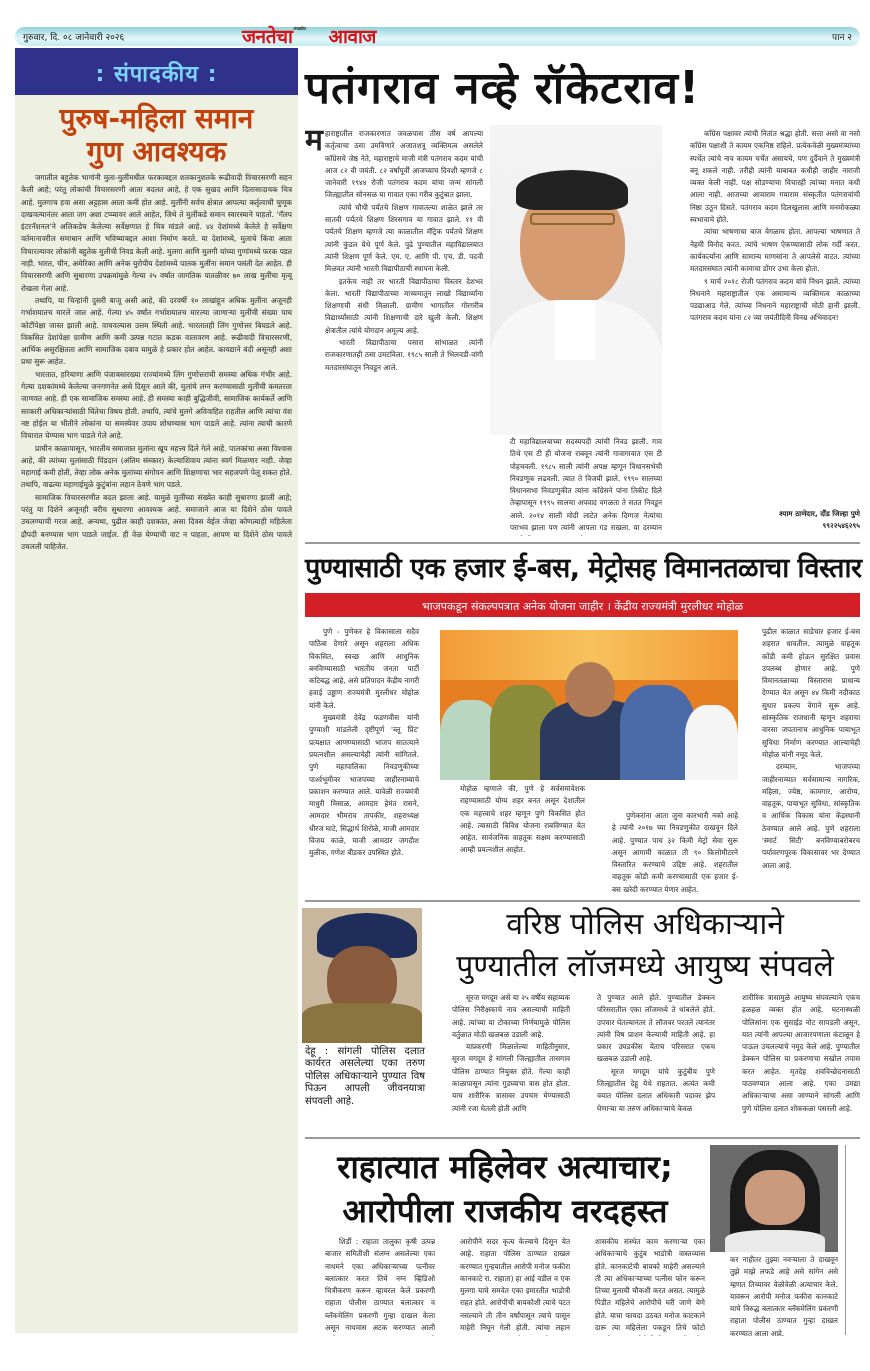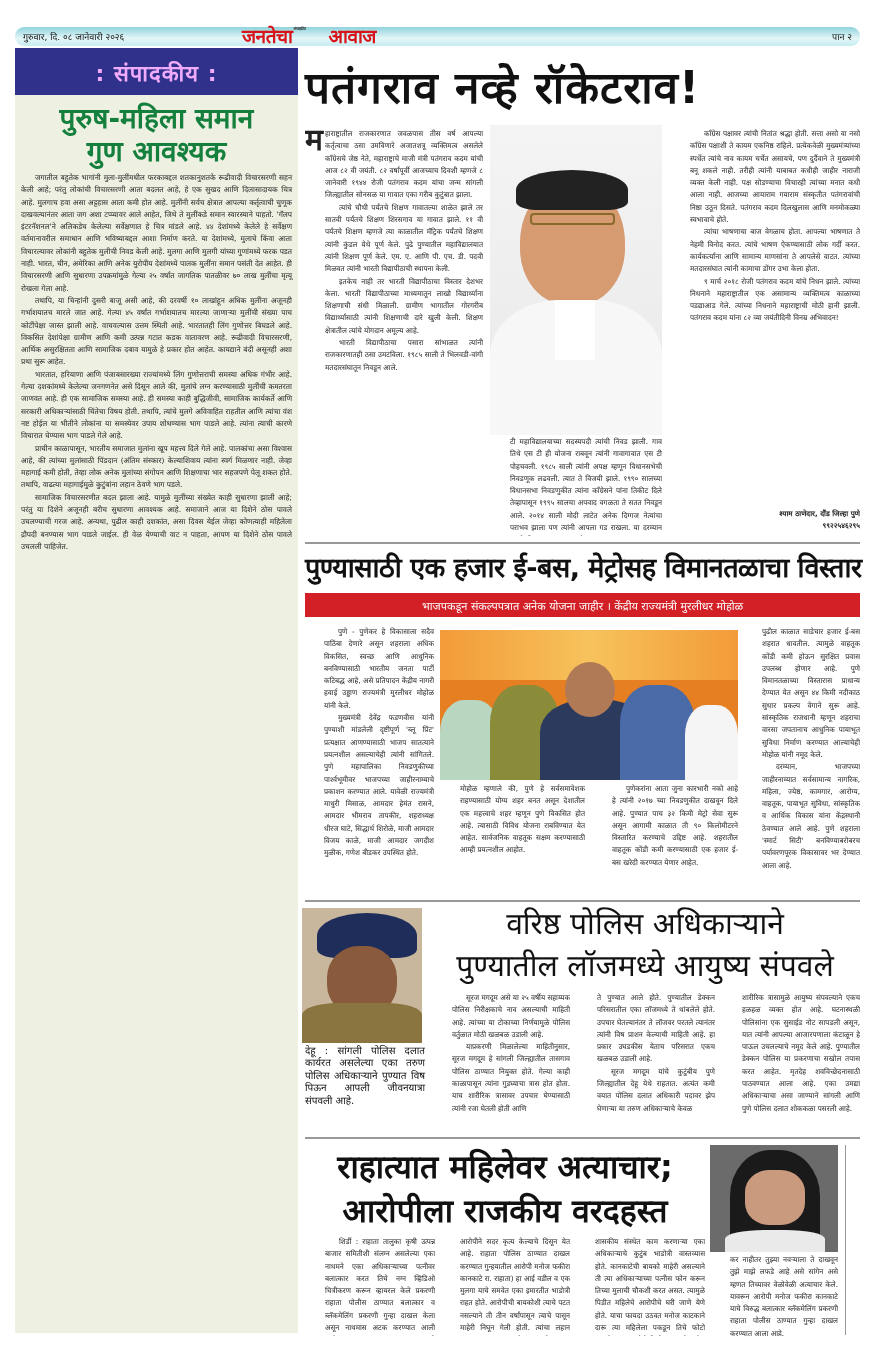--- a/index.html
+++ b/index.html
@@ -1,22 +1,22 @@
 <!DOCTYPE html>
 <html><head>
 <meta charset="utf-8">
 <style>
   * { box-sizing: border-box; margin: 0; padding: 0; }
   body { width: 870px; height: 1371px; background: #ffffff; font-family: "DejaVu Sans", sans-serif; position: relative; overflow: hidden; color: #111; }
   .masthead { position: absolute; left: 15px; top: 27px; width: 845px; height: 19px; background: linear-gradient(to bottom, #8fd3dc, #e4f6f8 60%, #c5ecf1); display: flex; align-items: center; justify-content: space-between; padding: 0 8px; font-size: 9px; border-radius: 9px; }
   .masthead .logo { position: absolute; left: 227px; top: -3px; height: 24px; display: flex; align-items: center; font-weight: bold; font-size: 19px; color: #d8141b; letter-spacing: -0.5px; }
   .masthead .logo .tag { font-size: 4px; color: #333; width: 34px; line-height: 5px; margin: 0 1px; align-self: flex-start; margin-top: 2px; }
   .left { position: absolute; left: 15px; top: 48px; width: 283px; height: 1285px; background: #eef0e2; }
-  .ed-banner { background: #2f318b; color: #f0abfc; font-weight: bold; font-size: 22px; height: 47px; display: flex; align-items: center; justify-content: center; letter-spacing: 1px; }
-  .ed-title { text-align: center; font-weight: bold; font-size: 28px; line-height: 33px; margin-top: 7px; color: #15803d; }
+  .ed-banner { background: #2f318b; color: #7dd3fc; font-weight: bold; font-size: 22px; height: 47px; display: flex; align-items: center; justify-content: center; letter-spacing: 1px; }
+  .ed-title { text-align: center; font-weight: bold; font-size: 28px; line-height: 33px; margin-top: 7px; color: #c2410c; }
   .ed-body { padding: 4px 6px; font-size: 7.4px; line-height: 12.3px; text-align: justify; color: #222; }
   .ed-body p { text-indent: 14px; }
   .hr { position: absolute; height: 2px; background: #999; }
   .h1 { position: absolute; left: 305px; top: 56px; width: 555px; font-size: 44px; font-weight: bold; line-height: 64px; letter-spacing: 1px; white-space: nowrap; }
   .col { position: absolute; font-size: 7.2px; line-height: 12.3px; text-align: justify; color: #222; overflow: hidden; }
   .col p { text-indent: 14px; margin-left: 20px; }
   .dropcap { float: left; font-size: 30px; line-height: 24px; font-weight: bold; margin-right: 2px; }
   .photo { position: absolute; overflow: hidden; }
   .sig { text-align: right; font-weight: bold; }
   .h2 { position: absolute; left: 305px; top: 546px; width: 555px; font-size: 27px; font-weight: bold; line-height: 44px; white-space: nowrap; letter-spacing: -0.5px; }
@@ -78,38 +78,38 @@
 </div>
 <div class="col" style="left:670px; top:508px; width:190px; height:30px;">
   <div class="sig">श्याम ठाणेदार, दौंड जिल्हा पुणे</div>
   <div class="sig">९९२२५४६२९५</div>
 </div>
 
 <div class="hr" style="left:305px; top:542px; width:555px;"></div>
 
 <div class="h2">पुण्यासाठी एक हजार ई-बस, मेट्रोसह विमानतळाचा विस्तार</div>
 <div class="redbar">भाजपकडून संकल्पपत्रात अनेक योजना जाहीर । केंद्रीय राज्यमंत्री मुरलीधर मोहोळ</div>
-<div class="col" style="left:304px; top:626px; width:130px; height:270px;">
+<div class="col" style="left:289px; top:626px; width:130px; height:270px;">
   <p>पुणे - पुणेकर हे विकासाला सदैव पाठिंबा देणारे असून शहराला अधिक विकसित, स्वच्छ आणि आधुनिक बनविण्यासाठी भारतीय जनता पार्टी कटिबद्ध आहे, असे प्रतिपादन केंद्रीय नागरी हवाई उड्डाण राज्यमंत्री मुरलीधर मोहोळ यांनी केले.</p>
   <p>मुख्यमंत्री देवेंद्र फडणवीस यांनी पुण्याशी मांडलेली दृष्टीपूर्ण 'ब्लू प्रिंट' प्रत्यक्षात आणण्यासाठी भाजप सातत्याने प्रयत्नशील असल्याचेही त्यांनी सांगितले. पुणे महापालिका निवडणुकीच्या पार्श्वभूमीवर भाजपच्या जाहीरनाम्याचे प्रकाशन करण्यात आले. यावेळी राज्यमंत्री माधुरी मिसाळ, आमदार हेमंत रासने, आमदार भीमराव तापकीर, शहराध्यक्ष धीरज घाटे, सिद्धार्थ शिरोळे, माजी आमदार विजय काळे, माजी आमदार जगदीश मुळीक, गणेश बीडकर उपस्थित होते.</p>
 </div>
 <div class="photo" style="left:440px; top:630px; width:298px; height:150px; background:#e9e1d2;">
   <div style="position:absolute; left:0; top:0; width:298px; height:50px; background:linear-gradient(90deg,#f29b38,#f7c25c,#f29b38);"></div>
   <div style="position:absolute; left:0; top:50px; width:298px; height:100px; background:#e67e22;"></div>
   <div style="position:absolute; left:0; top:70px; width:60px; height:80px; background:#b9d7c0; border-radius:40% 40% 0 0;"></div>
   <div style="position:absolute; left:50px; top:55px; width:70px; height:95px; background:#8a8c3a; border-radius:40% 40% 0 0;"></div>
   <div style="position:absolute; left:100px; top:70px; width:110px; height:80px; background:#2c3a5e; border-radius:40% 40% 0 0;"></div>
   <div style="position:absolute; left:125px; top:32px; width:50px; height:55px; background:#b07a56; border-radius:50%;"></div>
   <div style="position:absolute; left:180px; top:55px; width:75px; height:95px; background:#4a6aa8; border-radius:40% 40% 0 0;"></div>
   <div style="position:absolute; left:245px; top:75px; width:53px; height:75px; background:#f5f5f5; border-radius:40% 40% 0 0;"></div>
 </div>
 <div class="col" style="left:440px; top:783px; width:145px; height:113px;">
   <p style="text-indent:0">मोहोळ म्हणाले की, पुणे हे सर्वसमावेशक राहण्यासाठी योग्य शहर बनत असून देशातील एक महत्त्वाचे शहर म्हणून पुणे विकसित होत आहे. त्यासाठी विविध योजना राबविण्यात येत आहेत. सार्वजनिक वाहतूक सक्षम करण्यासाठी आम्ही प्रयत्नशील आहोत.</p>
 </div>
-<div class="col" style="left:592px; top:783px; width:146px; height:113px;">
+<div class="col" style="left:592px; top:810px; width:146px; height:113px;">
   <p>पुणेकरांना आता जुना कारभारी नको आहे हे त्यांनी २०१७ च्या निवडणुकीत दाखवून दिले आहे. पुण्यात पाच ३२ किमी मेट्रो सेवा सुरू असून आगामी काळात ती ९० किलोमीटरने विस्तारित करण्याचे उद्दिष्ट आहे. शहरातील वाहतूक कोंडी कमी करण्यासाठी एक हजार ई-बस खरेदी करण्यात येणार आहेत.</p>
 </div>
 <div class="col" style="left:742px; top:626px; width:118px; height:270px;">
   <p style="text-indent:0">पुढील काळात साडेचार हजार ई-बस शहरात धावतील. त्यामुळे वाहतूक कोंडी कमी होऊन सुरक्षित प्रवास उपलब्ध होणार आहे. पुणे विमानतळाच्या विस्तारास प्राधान्य देण्यात येत असून ४४ किमी नदीकाठ सुधार प्रकल्प वेगाने सुरू आहे. सांस्कृतिक राजधानी म्हणून शहराचा वारसा जपतानाच आधुनिक पायाभूत सुविधा निर्माण करण्यात आल्याचेही मोहोळ यांनी नमूद केले.</p>
   <p>दरम्यान, भाजपच्या जाहीरनाम्यात सर्वसामान्य नागरिक, महिला, ज्येष्ठ, कामगार, आरोग्य, वाहतूक, पायाभूत सुविधा, सांस्कृतिक व आर्थिक विकास यांना केंद्रस्थानी ठेवण्यात आले आहे. पुणे शहराला 'स्मार्ट सिटी' बनविण्याबरोबरच पर्यावरणपूरक विकासावर भर देण्यात आला आहे.</p>
 </div>
 
 <div class="hr" style="left:305px; top:900px; width:555px;"></div>
 
 <div class="photo" style="left:302px; top:908px; width:120px; height:135px; background:#c9b79d;">

